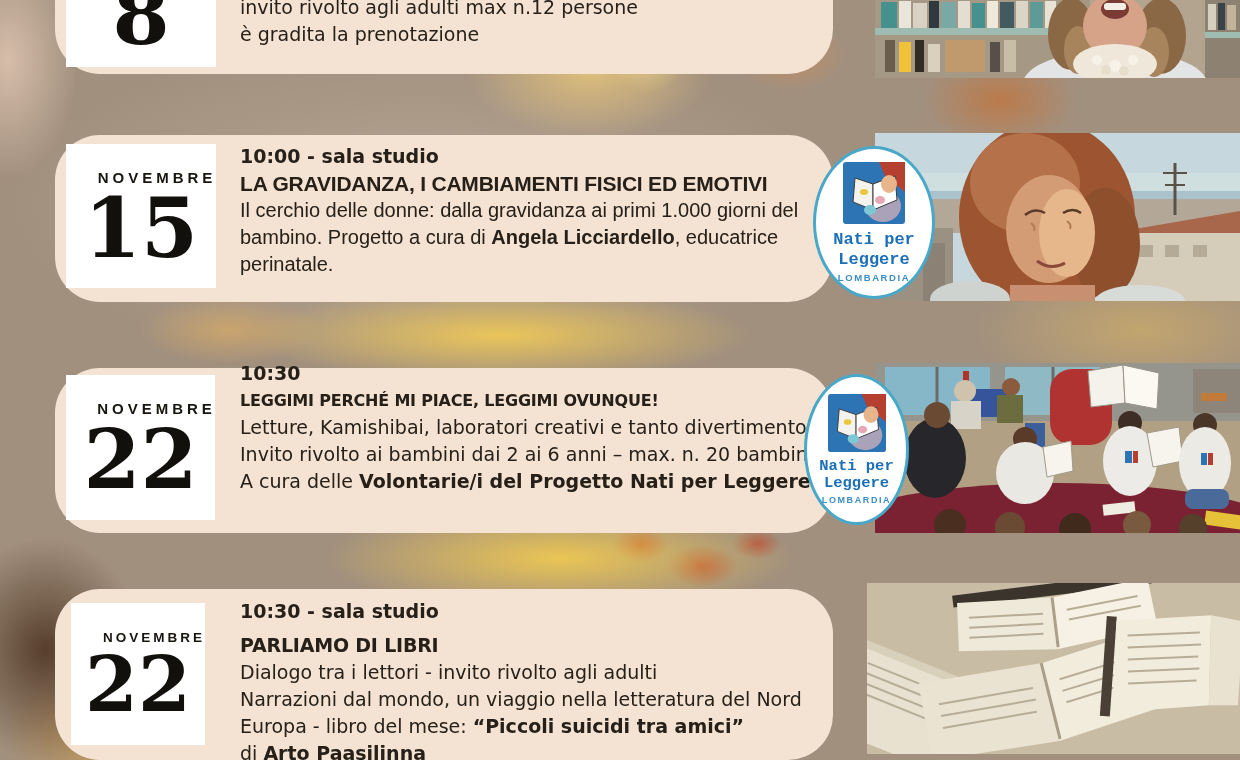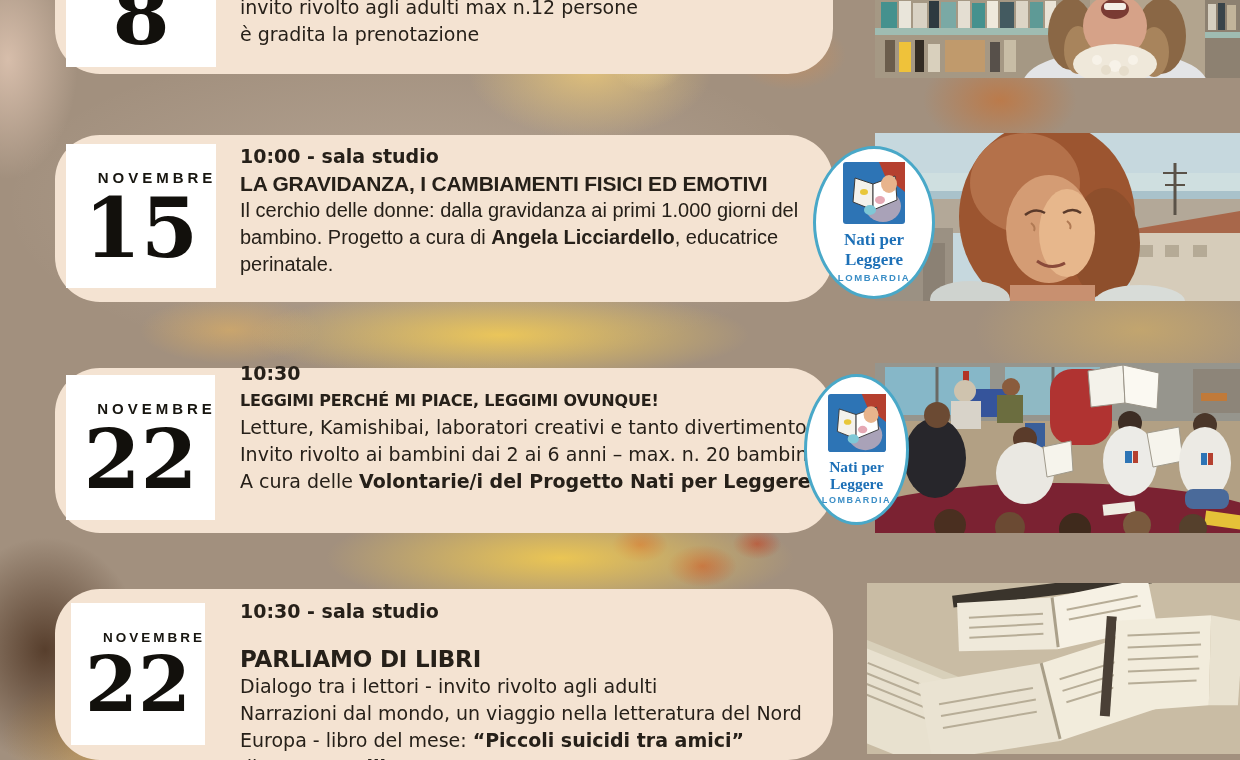--- a/index.html
+++ b/index.html
@@ -37,21 +37,21 @@
   .t-line  { font-weight:400; font-size:19px; line-height:27px; white-space:nowrap; }
   .t-body2 { font-family:"Liberation Sans", sans-serif; font-weight:400; font-size:20px;
              line-height:27px; width:565px; }
   .t-title2 { font-family:"Liberation Sans", sans-serif; }
   .b { font-weight:700; }
   .photo { position:absolute; z-index:1; overflow:hidden; }
   .photo svg { display:block; width:100%; height:100%; }
   .logo { position:absolute; z-index:3; background:#ffffff; border:3px solid #49a8c8;
           border-radius:50%; display:flex; flex-direction:column; align-items:center;
           justify-content:center; text-align:center; box-sizing:border-box; }
-  .logo-name { font-family:Liberation Serif, serif; font-weight:700; font-size:17px;
+  .logo-name { font-family:Liberation Mono, monospace; font-weight:700; font-size:17px;
                line-height:1.12; color:#1d70b7; }
   .logo-region { font-family:"Liberation Sans", sans-serif; font-weight:700; font-size:9.5px;
                  letter-spacing:1.6px; color:#3b8ec6; margin-top:3px; }
   .logo-sq { margin-bottom:6px; }
 </style>
 </head>
 <body>
 
 <div class="canvas">
 
@@ -245,21 +245,21 @@
     <span class="logo-region" style="font-size:9px;">LOMBARDIA</span>
   </div>
 
   <section class="card" style="left:55px; top:589px; width:778px; height:171px;"></section>
   <div class="datebox" style="left:71px; top:603px; width:134px; height:142px;">
     <span class="month" style="font-size:13.5px; letter-spacing:3px;">NOVEMBRE</span>
     <span class="day" style="font-size:76px;">22</span>
   </div>
   <div class="txt" style="left:240px; top:598px;">
     <div class="t-time">10:30 - sala studio</div>
-    <div class="t-title" style="font-size:23px; margin-top:21px;">PARLIAMO DI LIBRI</div>
+    <div class="t-title" style="font-size:19px; margin-top:7px;">PARLIAMO DI LIBRI</div>
     <div class="t-line">Dialogo tra i lettori - invito rivolto agli adulti</div>
     <div class="t-line">Narrazioni dal mondo, un viaggio nella letteratura del Nord</div>
     <div class="t-line"><span>Europa - libro del mese: </span><b class="b">“Piccoli suicidi tra amici”</b></div>
     <div class="t-line"><span>di </span><b class="b">Arto Paasilinna</b></div>
   </div>
   <div class="photo" style="left:867px; top:583px; width:373px; height:171px;">
     <svg viewBox="0 0 373 171" preserveAspectRatio="none">
       <rect width="373" height="171" fill="#c9bca4"></rect>
       <g transform="rotate(22 60 120)">
         <rect x="-30" y="90" width="130" height="90" fill="#e8e1cf"></rect>

